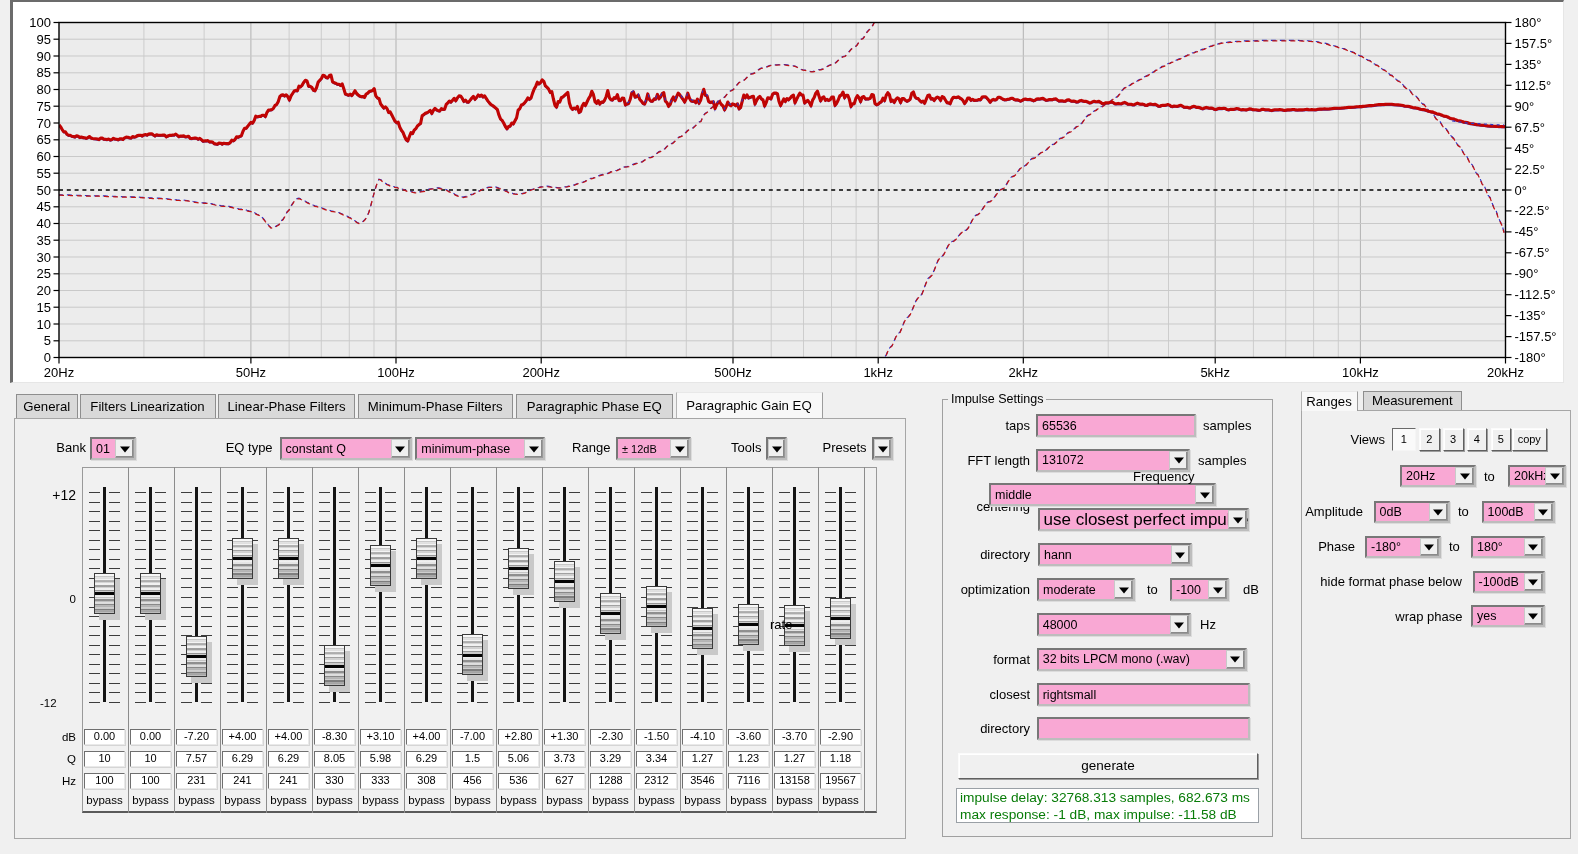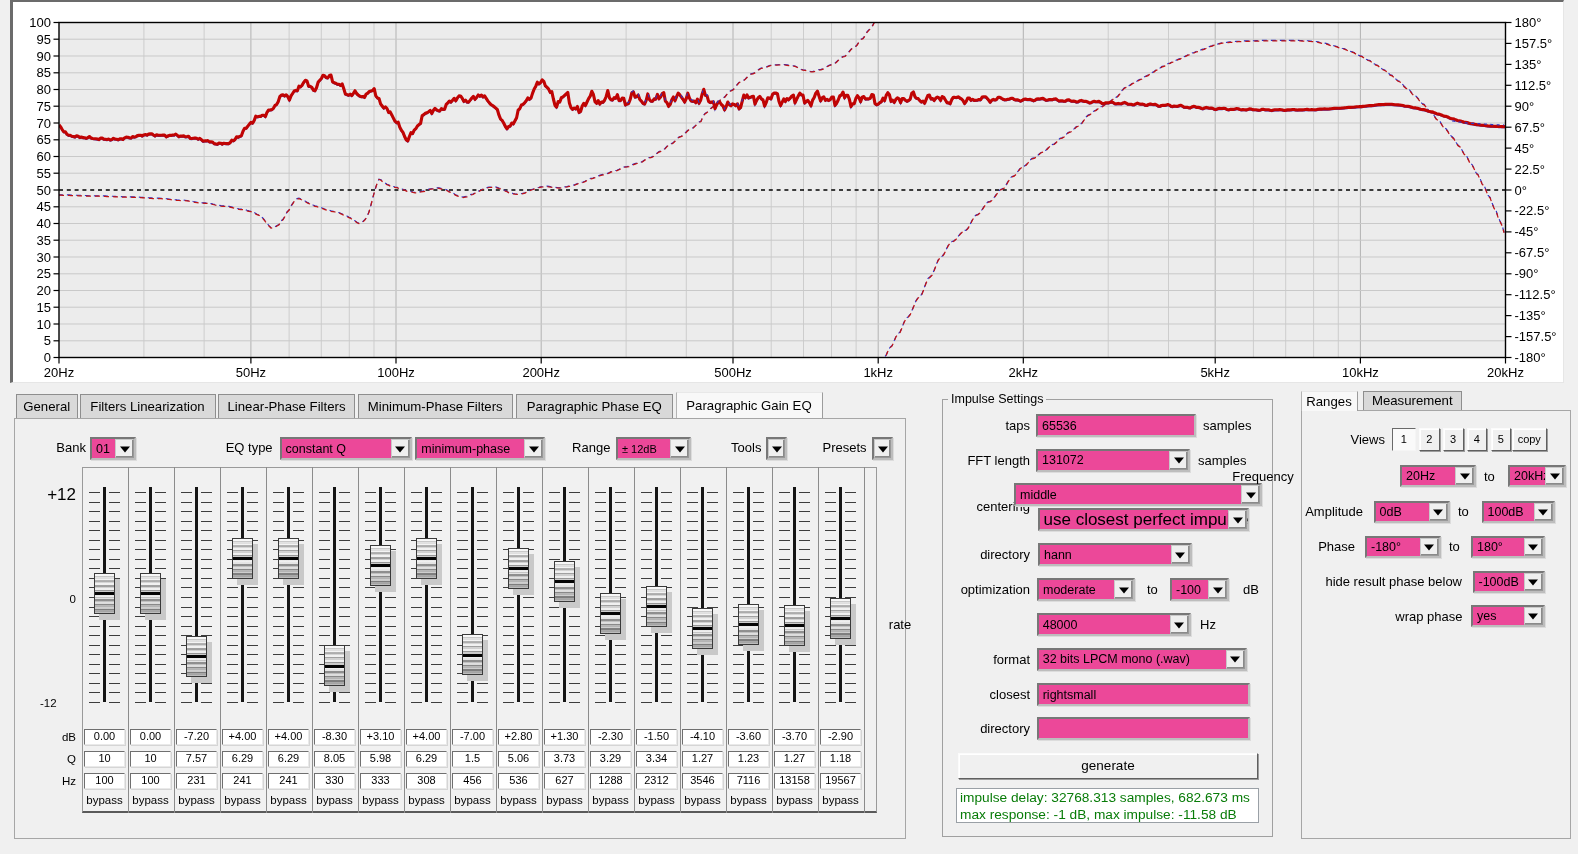--- a/index.html
+++ b/index.html
@@ -1,17 +1,17 @@
 <!DOCTYPE html>
 <html><head><meta charset="utf-8"><style>
 *{margin:0;padding:0;box-sizing:border-box}
 html,body{width:1578px;height:854px;background:#f0f0f0;font-family:"Liberation Sans",sans-serif;color:#000;overflow:hidden;position:relative}
 .abs{position:absolute}
 .lb{position:absolute;white-space:nowrap;line-height:14px}
-.cmb{position:absolute;background:#ec4899;border:2px solid;border-color:#777 #bdbdbd #bdbdbd #777;box-shadow:1px 1px 0 #dcdcdc}
+.cmb{position:absolute;background:#f9a8d4;border:2px solid;border-color:#777 #bdbdbd #bdbdbd #777;box-shadow:1px 1px 0 #dcdcdc}
 .cmb span{position:absolute;top:50%;transform:translateY(-50%);white-space:nowrap}
 .cbtn{position:absolute;right:0;top:0;bottom:0;width:19px;background:#efefef;border:1px solid #999;border-top-color:#c9c9c9;border-left-color:#c9c9c9;box-shadow:inset -1px -1px 0 #8a8a8a}
 .cbtn i{position:absolute;left:50%;top:50%;transform:translate(-50%,-40%);width:0;height:0;border:5.5px solid transparent;border-top:6.5px solid #000;border-bottom:none}
 .tab{position:absolute;background:#d9d9d9;border:1px solid #8e8e8e;border-bottom:none;text-align:center;font-size:13.2px}
 .tab.act{background:#f8f8f8;z-index:5;border-color:#e8e8e8 #9c9c9c #9c9c9c #b4b4b4}
 .panel{position:absolute;background:#f0f0f0;border:1px solid #a6a6a6}
 .btn3d{position:absolute;background:#f0f0f0;border:1px solid;border-color:#fbfbfb #5f5f5f #5f5f5f #fbfbfb;box-shadow:1px 1px 0 #9c9c9c,inset 1px 1px 0 #fff;text-align:center}
 .btn3d.prs{background:#fafafa;border-color:#6a6a6a #f5f5f5 #f5f5f5 #6a6a6a;box-shadow:none}
 .vbox{position:absolute;background:#fff;border:1px solid;border-color:#6f6f6f #e9e9e9 #e9e9e9 #6f6f6f;box-shadow:1px 1px 0 #d5d5d5;text-align:center;font-size:11px;line-height:13px}
 .track{position:absolute;width:3px;background:#151515}
@@ -380,21 +380,21 @@
 <div class="sep" style="left:817.5px;top:466.5px;height:346.5px"></div>
 <div class="ticks" style="left:825.0px;top:492px;height:211px;width:11px"></div>
 <div class="ticks" style="left:845.0px;top:492px;height:211px;width:11px"></div>
 <div class="track" style="left:839.0px;top:486.5px;height:215px"></div>
 <div class="thumb" style="left:830.0px;top:597.9px"></div>
 <div class="vbox" style="left:820.0px;top:728.5px;width:41px;height:16px">-2.90</div>
 <div class="vbox" style="left:820.0px;top:750.5px;width:41px;height:16px">1.18</div>
 <div class="vbox" style="left:820.0px;top:772.5px;width:41px;height:16px">19567</div>
 <div class="lb" style="left:817.5px;top:793px;width:46px;text-align:center;font-size:11.5px">bypass</div>
 <div class="sep" style="left:863.5px;top:466.5px;height:346.5px"></div>
-<div class="lb" style="left:40px;top:488px;width:36px;text-align:right;font-size:17px">+12</div>
+<div class="lb" style="left:40px;top:488px;width:36px;text-align:right;font-size:14px">+12</div>
 <div class="lb" style="left:40px;top:592px;width:36px;text-align:right;font-size:11.5px">0</div>
 <div class="lb" style="left:40px;top:696px;width:36px;text-align:left;font-size:11.5px">-12</div>
 <div class="lb" style="left:40px;top:730px;width:36px;text-align:right;font-size:11.5px">dB</div>
 <div class="lb" style="left:40px;top:752px;width:36px;text-align:right;font-size:11.5px">Q</div>
 <div class="lb" style="left:40px;top:774px;width:36px;text-align:right;font-size:11.5px">Hz</div>
 <div class="grp" style="left:942px;top:399px;width:331px;height:438px">
     <div class="cap">Impulse Settings</div>
   </div>
 <div class="lb" style="left:770px;top:419px;width:260px;text-align:right;font-size:13px">taps</div>
 <div class="cmb" style="left:1036px;top:414px;width:159.5px;height:23px">
@@ -403,21 +403,21 @@
 <div class="lb" style="left:1203px;top:419px;font-size:13px">samples</div>
 <div class="lb" style="left:770px;top:453.5px;width:260px;text-align:right;font-size:13px">FFT length</div>
 <div class="cmb" style="left:1036px;top:448.5px;width:154px;height:23px">
     <span style="left:4px;font-size:12.5px">131072</span>
     <b class="cbtn">
       <i></i>
     </b>
   </div>
 <div class="lb" style="left:1198px;top:453.5px;font-size:13px">samples</div>
 <div class="lb" style="left:770px;top:500px;width:260px;text-align:right;font-size:13px">centering</div>
-<div class="cmb" style="left:1014px;top:483px;width:248px;height:23px">
+<div class="cmb" style="left:989px;top:483px;width:227px;height:23px">
     <span style="left:4px;font-size:12.5px">middle</span>
     <b class="cbtn">
       <i></i>
     </b>
   </div>
 <div class="cmb" style="left:1037.5px;top:508px;width:211.5px;height:23px">
     <span style="left:4px;font-size:17px">use closest perfect impulse</span>
     <b class="cbtn">
       <i></i>
     </b>
@@ -437,21 +437,21 @@
     </b>
   </div>
 <div class="lb" style="left:1147px;top:583px;font-size:13px">to</div>
 <div class="cmb" style="left:1170px;top:578px;width:59px;height:23px">
     <span style="left:4px;font-size:12.5px">-100</span>
     <b class="cbtn">
       <i></i>
     </b>
   </div>
 <div class="lb" style="left:1243px;top:583px;font-size:13px">dB</div>
-<div class="lb" style="left:770px;top:618px;width:260px;text-align:center;font-size:13px">rate</div>
+<div class="lb" style="left:770px;top:618px;width:260px;text-align:left;font-size:13px">rate</div>
 <div class="cmb" style="left:1036.7px;top:613px;width:154.3px;height:23px">
     <span style="left:4px;font-size:12.5px">48000</span>
     <b class="cbtn">
       <i></i>
     </b>
   </div>
 <div class="lb" style="left:1200px;top:618px;font-size:13px">Hz</div>
 <div class="lb" style="left:770px;top:652.5px;width:260px;text-align:right;font-size:13px">format</div>
 <div class="cmb" style="left:1036.7px;top:647.5px;width:210px;height:23px">
     <span style="left:4px;font-size:12.5px">32 bits LPCM mono (.wav)</span>
@@ -472,21 +472,21 @@
 <div class="tab act" style="left:1300.5px;top:391px;width:57px;height:19.5px;line-height:19px">Ranges</div>
 <div class="tab" style="left:1362.5px;top:391px;width:99.5px;height:18.5px;line-height:18px">Measurement</div>
 <div class="panel" style="left:1300.5px;top:409.5px;width:270px;height:429.5px"></div>
 <div class="lb" style="left:1125px;top:433px;width:260px;text-align:right;font-size:13px">Views</div>
 <div class="btn3d prs" style="left:1392px;top:428px;width:23.5px;height:22.5px;line-height:21px;font-size:11px">1</div>
 <div class="btn3d" style="left:1419px;top:428px;width:20.5px;height:22.5px;line-height:21px;font-size:11px">2</div>
 <div class="btn3d" style="left:1442.5px;top:428px;width:21px;height:22.5px;line-height:21px;font-size:11px">3</div>
 <div class="btn3d" style="left:1466.5px;top:428px;width:20.5px;height:22.5px;line-height:21px;font-size:11px">4</div>
 <div class="btn3d" style="left:1490.5px;top:428px;width:20.5px;height:22.5px;line-height:21px;font-size:11px">5</div>
 <div class="btn3d" style="left:1511.5px;top:428px;width:35.5px;height:22.5px;line-height:21px;font-size:11px">copy</div>
-<div class="lb" style="left:1133px;top:469.5px;width:260px;text-align:center;font-size:13px">Frequency</div>
+<div class="lb" style="left:1133px;top:469.5px;width:260px;text-align:left;font-size:13px">Frequency</div>
 <div class="cmb" style="left:1400px;top:465px;width:76px;height:22px">
     <span style="left:4px;font-size:12.5px">20Hz</span>
     <b class="cbtn">
       <i></i>
     </b>
   </div>
 <div class="lb" style="left:1484px;top:469.5px;font-size:13px">to</div>
 <div class="cmb" style="left:1508px;top:465px;width:58px;height:22px">
     <span style="left:4px;font-size:12.5px">20kHz</span>
     <b class="cbtn">
@@ -514,21 +514,21 @@
       <i></i>
     </b>
   </div>
 <div class="lb" style="left:1449px;top:540px;font-size:13px">to</div>
 <div class="cmb" style="left:1471px;top:535.5px;width:73.5px;height:22px">
     <span style="left:4px;font-size:12.5px">180°</span>
     <b class="cbtn">
       <i></i>
     </b>
   </div>
-<div class="lb" style="left:1202px;top:575px;width:260px;text-align:right;font-size:13px">hide result phase below</div>
+<div class="lb" style="left:1202px;top:575px;width:260px;text-align:right;font-size:13px">hide format phase below</div>
 <div class="cmb" style="left:1472.5px;top:570.5px;width:72px;height:22px">
     <span style="left:4px;font-size:12.5px">-100dB</span>
     <b class="cbtn">
       <i></i>
     </b>
   </div>
 <div class="lb" style="left:1202.5px;top:609.5px;width:260px;text-align:right;font-size:13px">wrap phase</div>
 <div class="cmb" style="left:1471px;top:605px;width:73.5px;height:22px">
     <span style="left:4px;font-size:12.5px">yes</span>
     <b class="cbtn">

